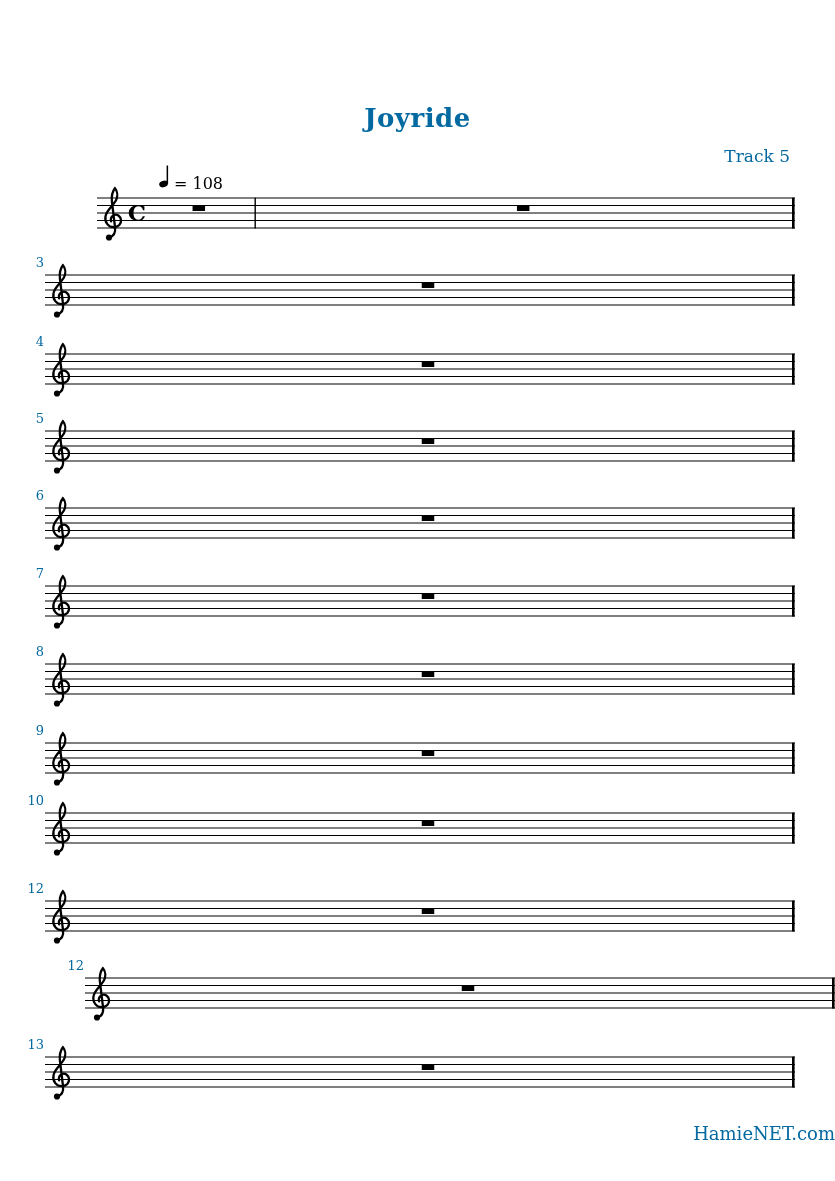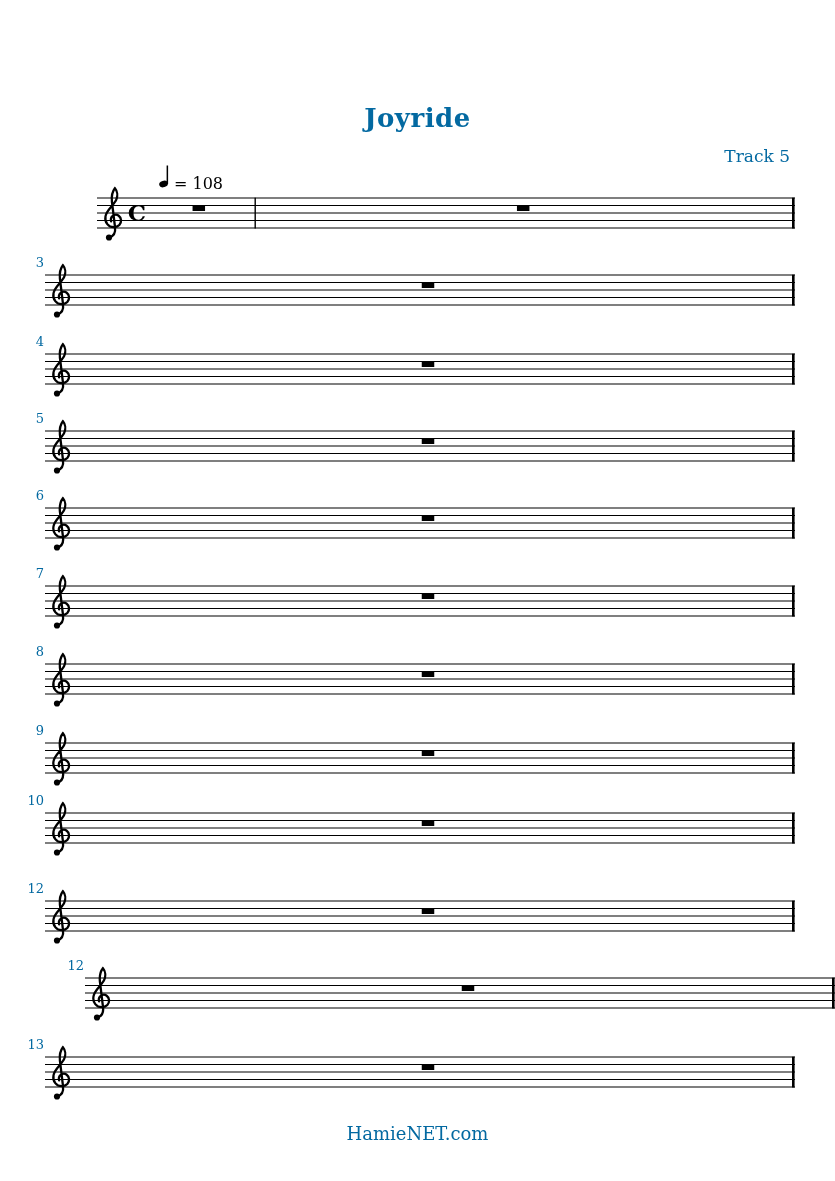--- a/index.html
+++ b/index.html
@@ -1,21 +1,21 @@
 <!DOCTYPE html>
 <html><head>
 <meta charset="utf-8">
 <style>
   html,body{margin:0;padding:0;background:#fff;}
   .page{position:relative;width:835px;height:1181px;background:#ffffff;overflow:hidden;
         font-family:"DejaVu Serif",serif;color:#0369a1;}
   .title{position:absolute;top:103px;left:0;width:100%;text-align:center;
          font-weight:bold;font-size:26px;letter-spacing:.5px;}
   .track{position:absolute;top:146px;right:45px;font-size:17px;}
-  .footer{position:absolute;top:1123px;left:0;width:100%;text-align:center;font-size:18px;}
+  .footer{position:absolute;top:1123px;left:0;width:100%;text-align:right;font-size:18px;}
   .system{position:absolute;left:0;width:835px;height:62px;}
   .sys-first{left:97px;top:162px;width:698px;height:80px;}
   .measure-number{position:absolute;left:14px;top:1px;width:30px;text-align:right;
                   font-size:13px;line-height:13px;}
   .system svg{display:block;position:absolute;}
   .sys-first svg{left:0;top:0;}
   .timesig{font-family:"DejaVu Serif",serif;font-weight:bold;font-size:23px;}
   .tempotext{font-family:"DejaVu Serif",serif;font-size:16px;}
 </style>
 </head>

